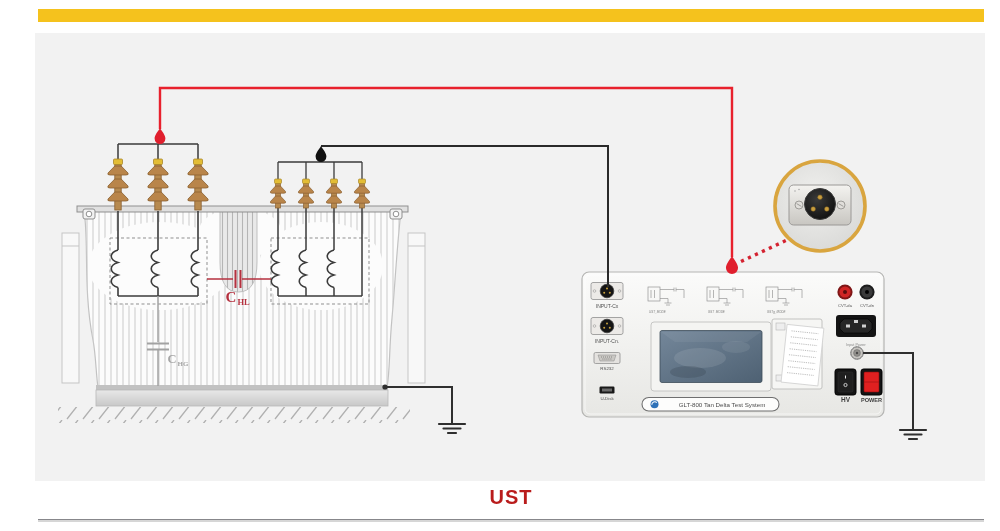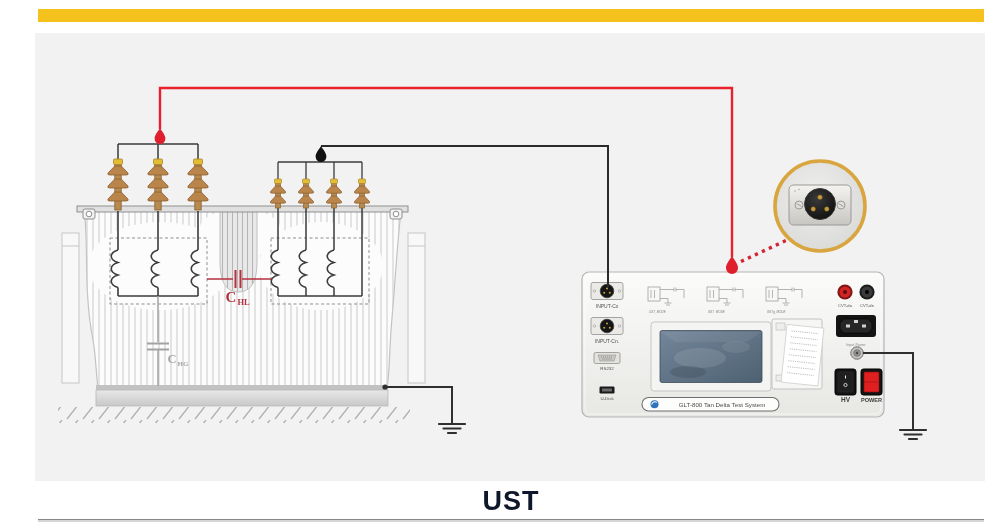--- a/index.html
+++ b/index.html
@@ -2,21 +2,21 @@
 <html><head>
 <meta charset="utf-8">
 <style>
   html,body{margin:0;padding:0;background:#ffffff;}
   .page{position:relative;width:1000px;height:531px;background:#ffffff;overflow:hidden;
         font-family:"Liberation Sans",sans-serif;}
   .top-bar{position:absolute;left:38px;top:9px;width:946px;height:13px;background:#F5C21D;}
   .diagram-panel{position:absolute;left:35px;top:33px;width:950px;height:448px;background:#F2F2F2;}
   .diagram-svg{position:absolute;left:0;top:0;width:1000px;height:531px;}
   .ust-label{position:absolute;left:38px;top:486px;width:946px;text-align:center;
-             font-size:27px;font-weight:bold;color:#0f172a;letter-spacing:1px;}
+             font-size:20px;font-weight:bold;color:#b91c1c;letter-spacing:1px;}
   .bottom-rule{position:absolute;left:38px;top:519px;width:946px;height:3px;
                background:linear-gradient(180deg,#87878b 0 45%,#d6d6d6 45% 100%);}
 </style>
 </head>
 <body>
 
 <div class="page">
 
   <div class="top-bar"></div>
   <div class="diagram-panel"></div>

